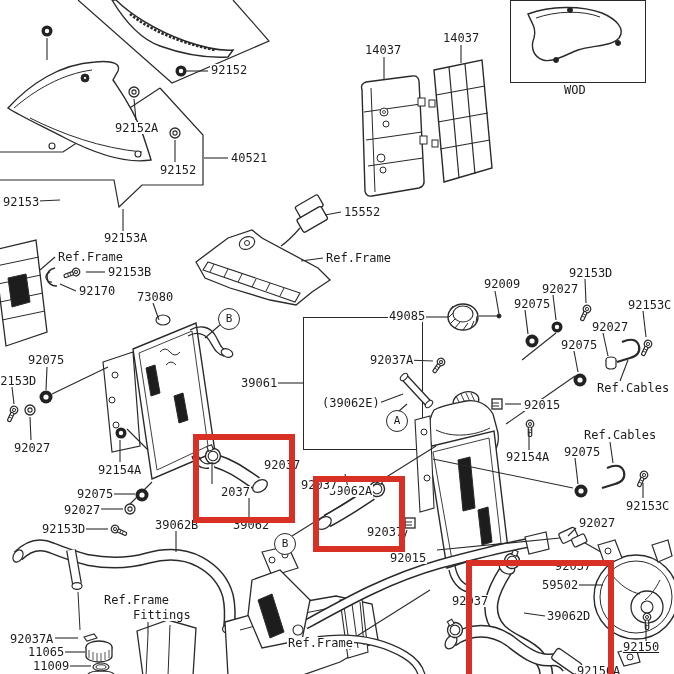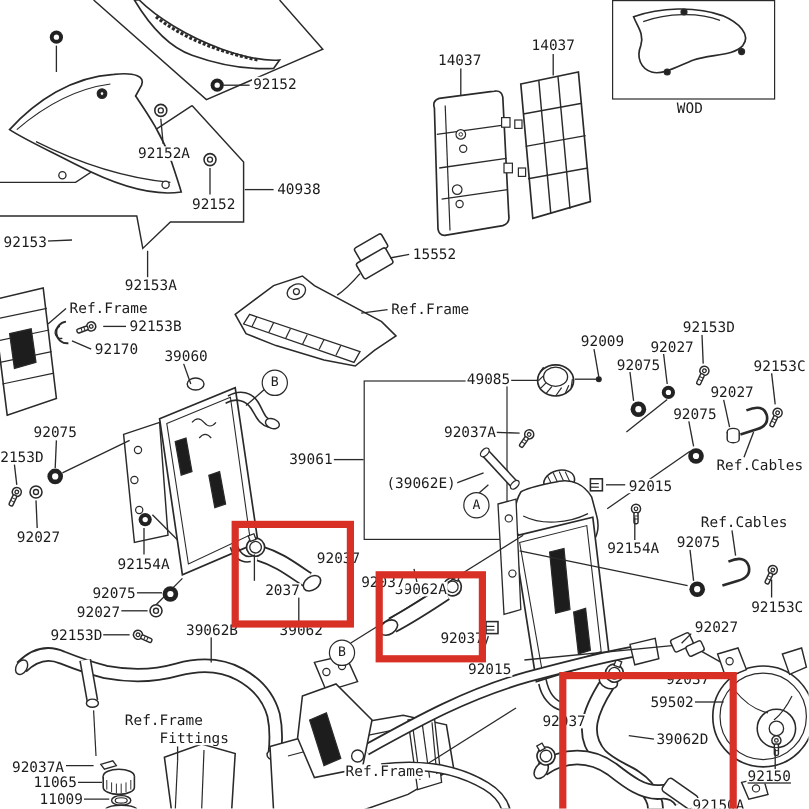--- a/index.html
+++ b/index.html
@@ -399,27 +399,27 @@
     <line x1="437" y1="550" x2="560" y2="538"></line>
     <line x1="221" y1="324" x2="205" y2="338"></line>
   </g>
 </svg>
 <div class="gbox" style="left: 510px; top: 0px; width: 134px; height: 81px;"></div>
     <div class="gbox" style="left: 303px; top: 317px; width: 118px; height: 131px;"></div>
     <div class="lbl" style="left: 28px; top: -11px;">92152A</div>
     <div class="lbl" style="left: 210px; top: 64px;">92152</div>
     <div class="lbl" style="left: 114px; top: 122px;">92152A</div>
     <div class="lbl" style="left: 159px; top: 164px;">92152</div>
-    <div class="lbl" style="left: 230px; top: 152px;">40938</div>
+    <div class="lbl" style="left: 230px; top: 152px;">40521</div>
     <div class="lbl" style="left: 2px; top: 196px;">92153</div>
     <div class="lbl" style="left: 103px; top: 232px;">92153A</div>
     <div class="lbl" style="left: 57px; top: 251px;">Ref.Frame</div>
     <div class="lbl" style="left: 107px; top: 266px;">92153B</div>
     <div class="lbl" style="left: 78px; top: 285px;">92170</div>
-    <div class="lbl" style="left: 136px; top: 291px;">39060</div>
+    <div class="lbl" style="left: 136px; top: 291px;">73080</div>
     <div class="lbl" style="left: 364px; top: 44px;">14037</div>
     <div class="lbl" style="left: 442px; top: 32px;">14037</div>
     <div class="lbl" style="left: 563px; top: 84px;">WOD</div>
     <div class="lbl" style="left: 343px; top: 206px;">15552</div>
     <div class="lbl" style="left: 325px; top: 252px;">Ref.Frame</div>
     <div class="lbl" style="left: 388px; top: 310px;">49085</div>
     <div class="lbl" style="left: 483px; top: 278px;">92009</div>
     <div class="lbl" style="left: 541px; top: 283px;">92027</div>
     <div class="lbl" style="left: 568px; top: 267px;">92153D</div>
     <div class="lbl" style="left: 513px; top: 298px;">92075</div>

